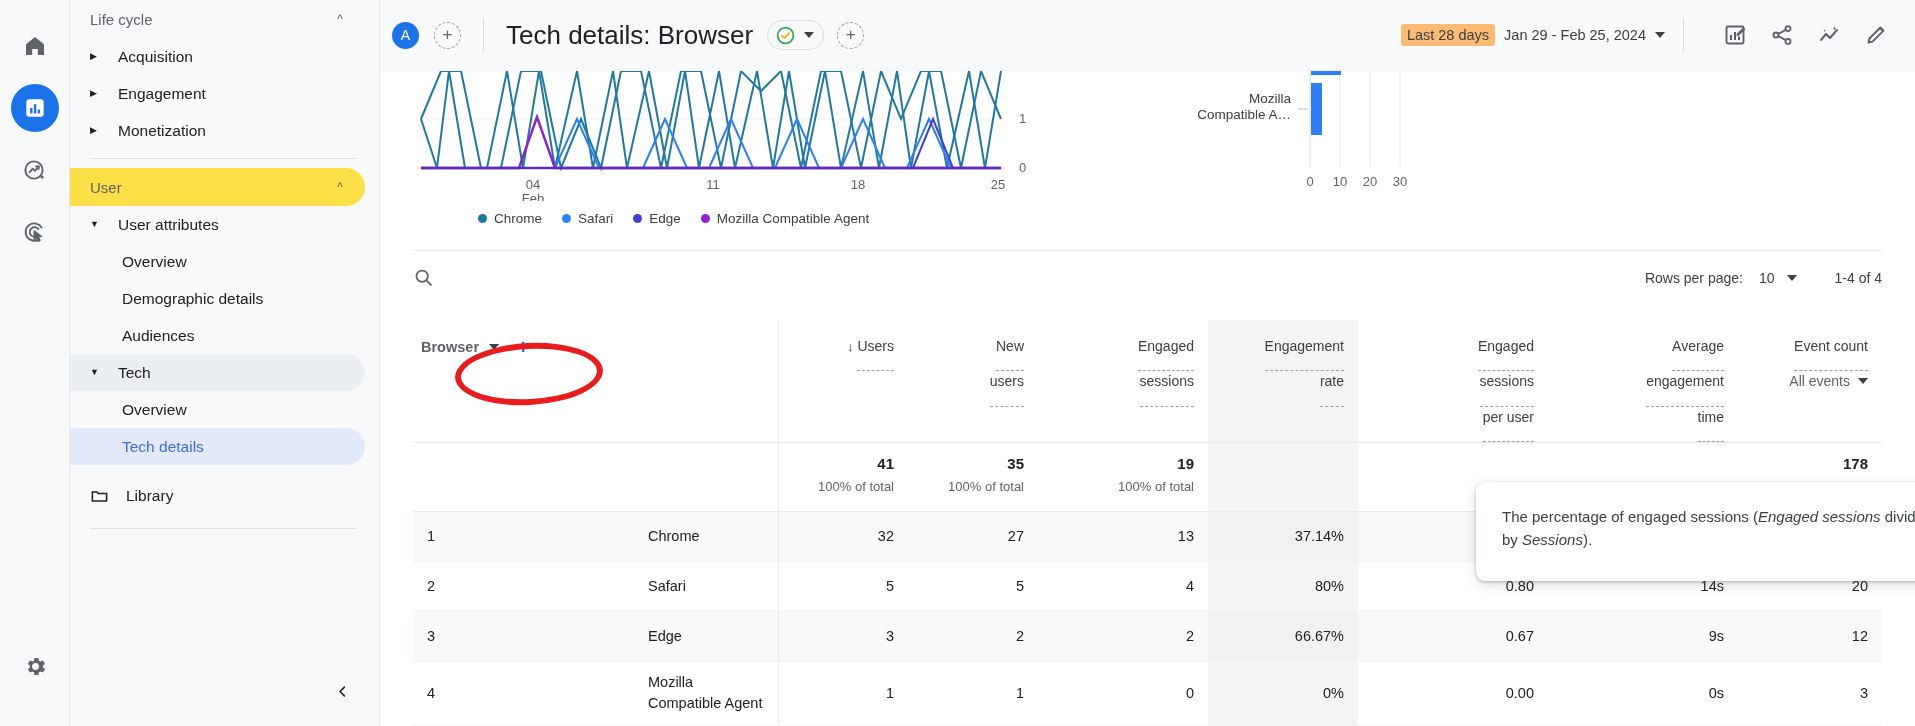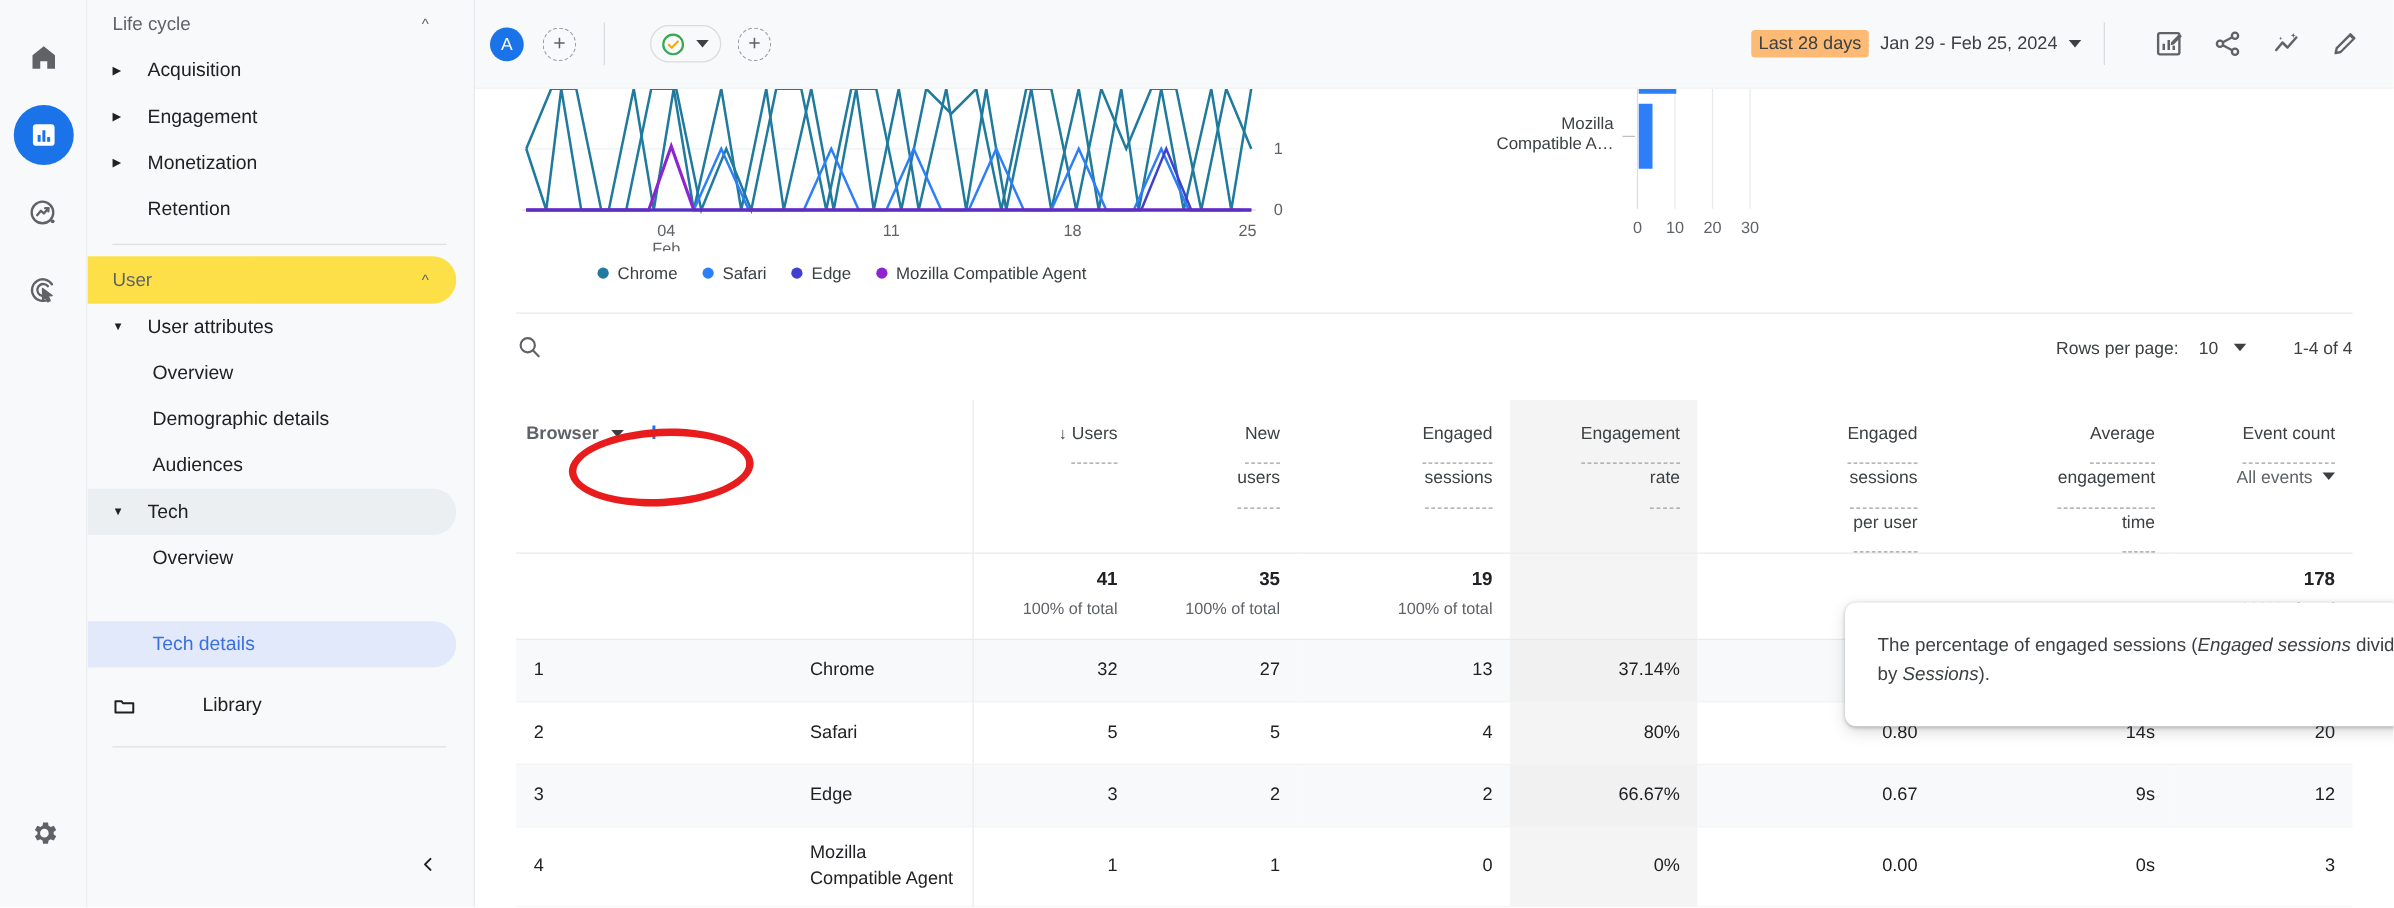--- a/index.html
+++ b/index.html
@@ -53,21 +53,21 @@
     display: flex; align-items: center;
     height: 37px;
     padding-left: 20px;
     font-size: 15.5px; color: #202124;
     border-radius: 0 24px 24px 0;
     margin-right: 14px;
     white-space: nowrap;
   }
   .nav-item.indent1 { padding-left: 20px; }
   .nav-item.indent2 { padding-left: 52px; }
-  .nav-item.selected { background: #e1e9fb; color: #3c6fe0; font-weight: 400; margin-top: 32px; }
+  .nav-item.selected { background: #e1e9fb; color: #3c6fe0; font-weight: 400; }
   .nav-item.shaded { background: #eceff1; }
   .caret-r { width: 14px; margin-right: 14px; font-size: 9px; color: #202124; line-height: 1; }
   .caret-d { width: 14px; margin-right: 14px; font-size: 9px; color: #202124; line-height: 1; }
   .nav-div { height: 1px; background: #e0e0e0; margin: 9px 22px 9px 20px; }
   .folder-ico { width: 22px; margin-right: 14px; display:flex; align-items:center; color:#202124;}
   .collapse-btn {
     position: absolute; right: 24px; bottom: 22px;
     width: 26px; height: 26px; display: flex; align-items: center; justify-content: center;
     color: #202124; font-size: 19px;
   }
@@ -242,23 +242,20 @@
       <span>Acquisition</span>
     </div>
     <div class="nav-item indent1">
       <span class="caret-r">▶</span>
       <span>Engagement</span>
     </div>
     <div class="nav-item indent1">
       <span class="caret-r">▶</span>
       <span>Monetization</span>
     </div>
-    <div class="nav-item indent2" style="padding-left:48px;">
-      <span>Retention</span>
-    </div>
 
     <div class="nav-div"></div>
 
     <div class="nav-section-head shaded">
       <span>User</span>
       <span style="font-size:12px;color:#5f6368;">^</span>
     </div>
 
     <div class="nav-item indent1">
       <span class="caret-d">▼</span>
@@ -280,21 +277,21 @@
     </div>
     <div class="nav-item indent2">
       <span>Overview</span>
     </div>
     <div class="nav-item indent2 selected">
       <span>Tech details</span>
     </div>
 
     <div style="height:12px;"></div>
 
-    <div class="nav-item indent1" style="padding-left:20px;gap:36px;">
+    <div class="nav-item indent1" style="padding-left:20px;">
       <span class="folder-ico">
         <svg width="19" height="19" viewBox="0 0 24 24" fill="none" stroke="currentColor" stroke-width="2">
             <path d="M3 7.5h6l1.6 2H21v9.5H3z" stroke-linejoin="round"></path>
           </svg>
       </span>
       <span>Library</span>
     </div>
 
     <div class="nav-div" style="margin-top:14px;"></div>
 
@@ -304,20 +301,21 @@
         </svg>
     </div>
   </div>
 
   <div class="main">
 
     <div class="topbar">
       <div class="avatar">A</div>
       <div class="dashed-plus">+</div>
       <div class="vdiv"></div>
+      <div class="page-title">Tech details: Browser</div>
 
       <div class="badge-pill">
         <span class="check-ico">
           <svg width="21" height="21" viewBox="0 0 24 24" fill="none">
               <circle cx="12" cy="12" r="9" stroke="#34a853" stroke-width="2"></circle>
               <path d="M8 12.3l2.7 2.7L16.3 9.4" stroke="#f9ab00" stroke-width="2" stroke-linecap="round" stroke-linejoin="round"></path>
             </svg>
         </span>
         <span class="tri-down"></span>
       </div>

